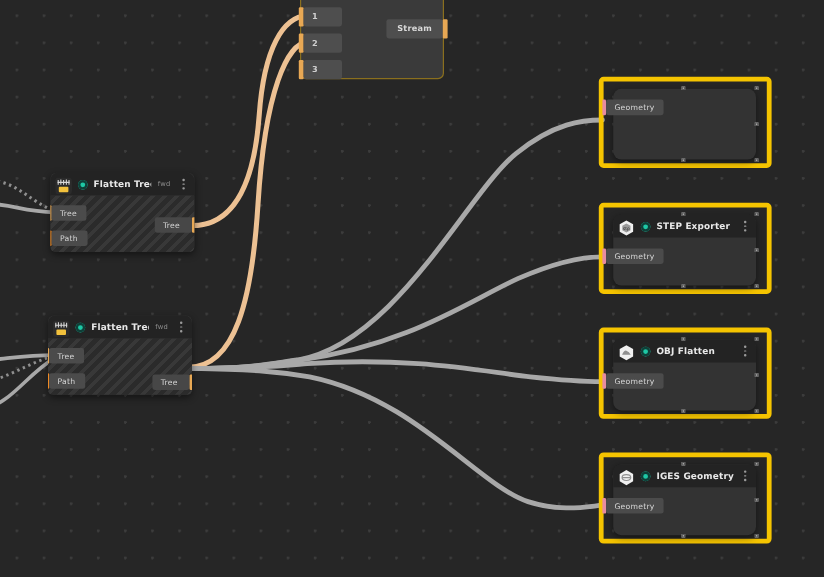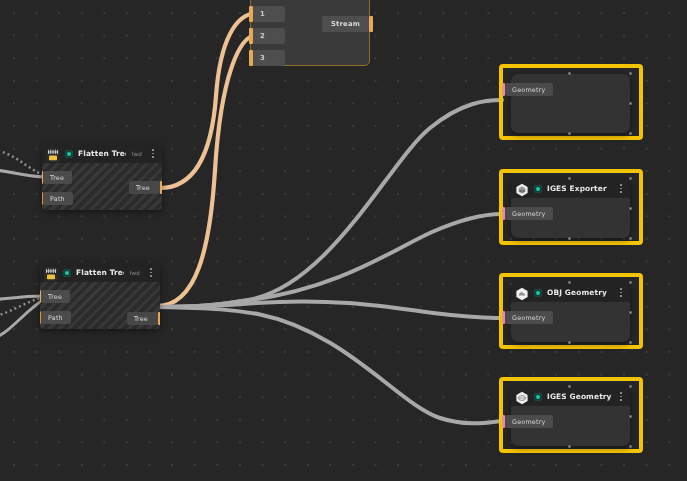--- a/index.html
+++ b/index.html
@@ -316,21 +316,21 @@
   <div class="node exporter" style="left:511px; top:179px;">
     <div class="node-header">
       <span class="node-icon">
         <svg viewBox="0 0 14 14" width="14" height="14">
           <polygon points="7,0.7 12.6,3.9 12.6,10.1 7,13.3 1.4,10.1 1.4,3.9" fill="#f0f0f0"></polygon>
           <polygon points="7,3.2 10.4,5.2 10.4,8.8 7,10.8 3.6,8.8 3.6,5.2" fill="#9a9a9a"></polygon>
           <text x="7" y="8.8" font-size="3.6" text-anchor="middle" fill="#2b2b2b" font-family="DejaVu Sans">stp</text>
         </svg>
       </span>
       <span class="status-dot"></span>
-      <span class="node-title">IGES Exporter</span>
+      <span class="node-title">STEP Exporter</span>
       <span class="kebab">
           <i></i>
           <i></i>
           <i></i>
         </span>
     </div>
     <div class="node-body">
       <div class="port-row" style="left:-9px; top:9px;">
         <span class="port-accent" style="background:#e88ca0; width:4px;"></span>
         <span class="port-chip">Geometry</span>
@@ -346,21 +346,21 @@
   <div class="sel-ring" style="left:499px; top:273px; width:144px; height:76px;"></div>
   <div class="node exporter" style="left:511px; top:283px;">
     <div class="node-header">
       <span class="node-icon">
         <svg viewBox="0 0 14 14" width="14" height="14">
           <polygon points="7,0.7 12.6,3.9 12.6,10.1 7,13.3 1.4,10.1 1.4,3.9" fill="#f0f0f0"></polygon>
           <path d="M3.4 8.6 Q5.2 4.6 7 5.2 Q9.4 6 10.6 8.6 Z" fill="#8f8f8f"></path>
         </svg>
       </span>
       <span class="status-dot"></span>
-      <span class="node-title">OBJ Geometry</span>
+      <span class="node-title">OBJ Flatten</span>
       <span class="kebab">
           <i></i>
           <i></i>
           <i></i>
         </span>
     </div>
     <div class="node-body">
       <div class="port-row" style="left:-9px; top:9px;">
         <span class="port-accent" style="background:#e88ca0; width:4px;"></span>
         <span class="port-chip">Geometry</span>

